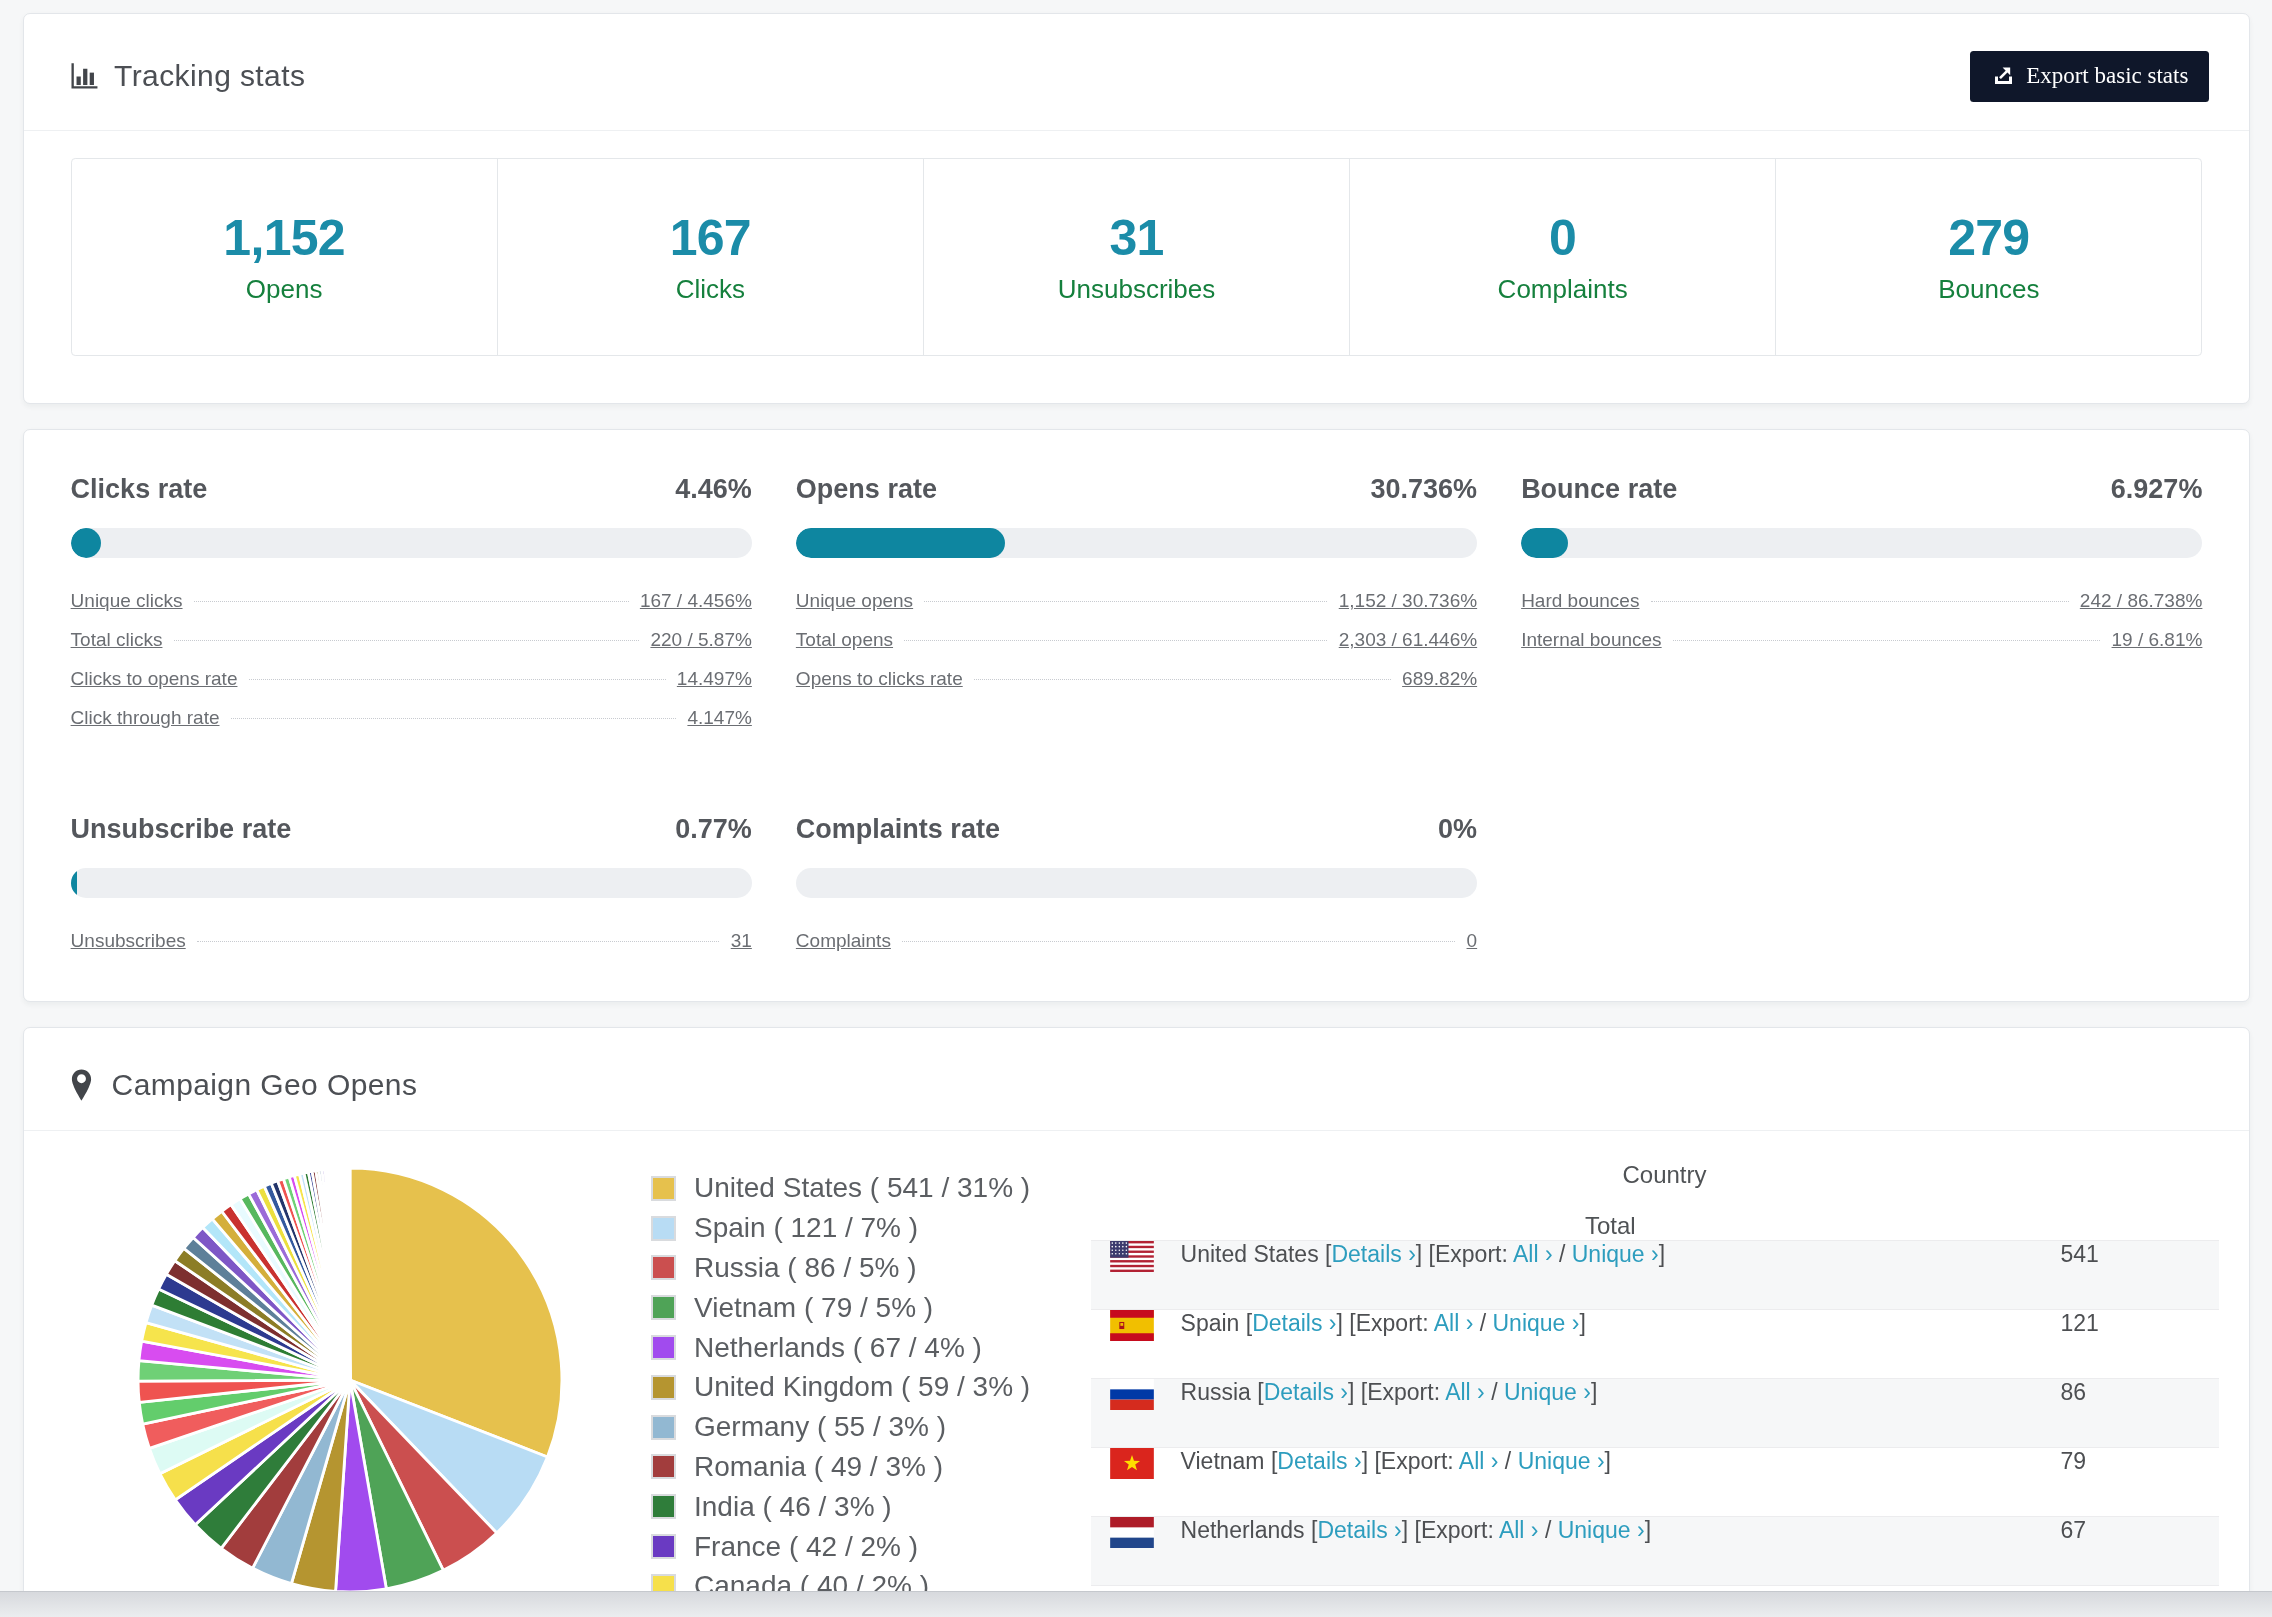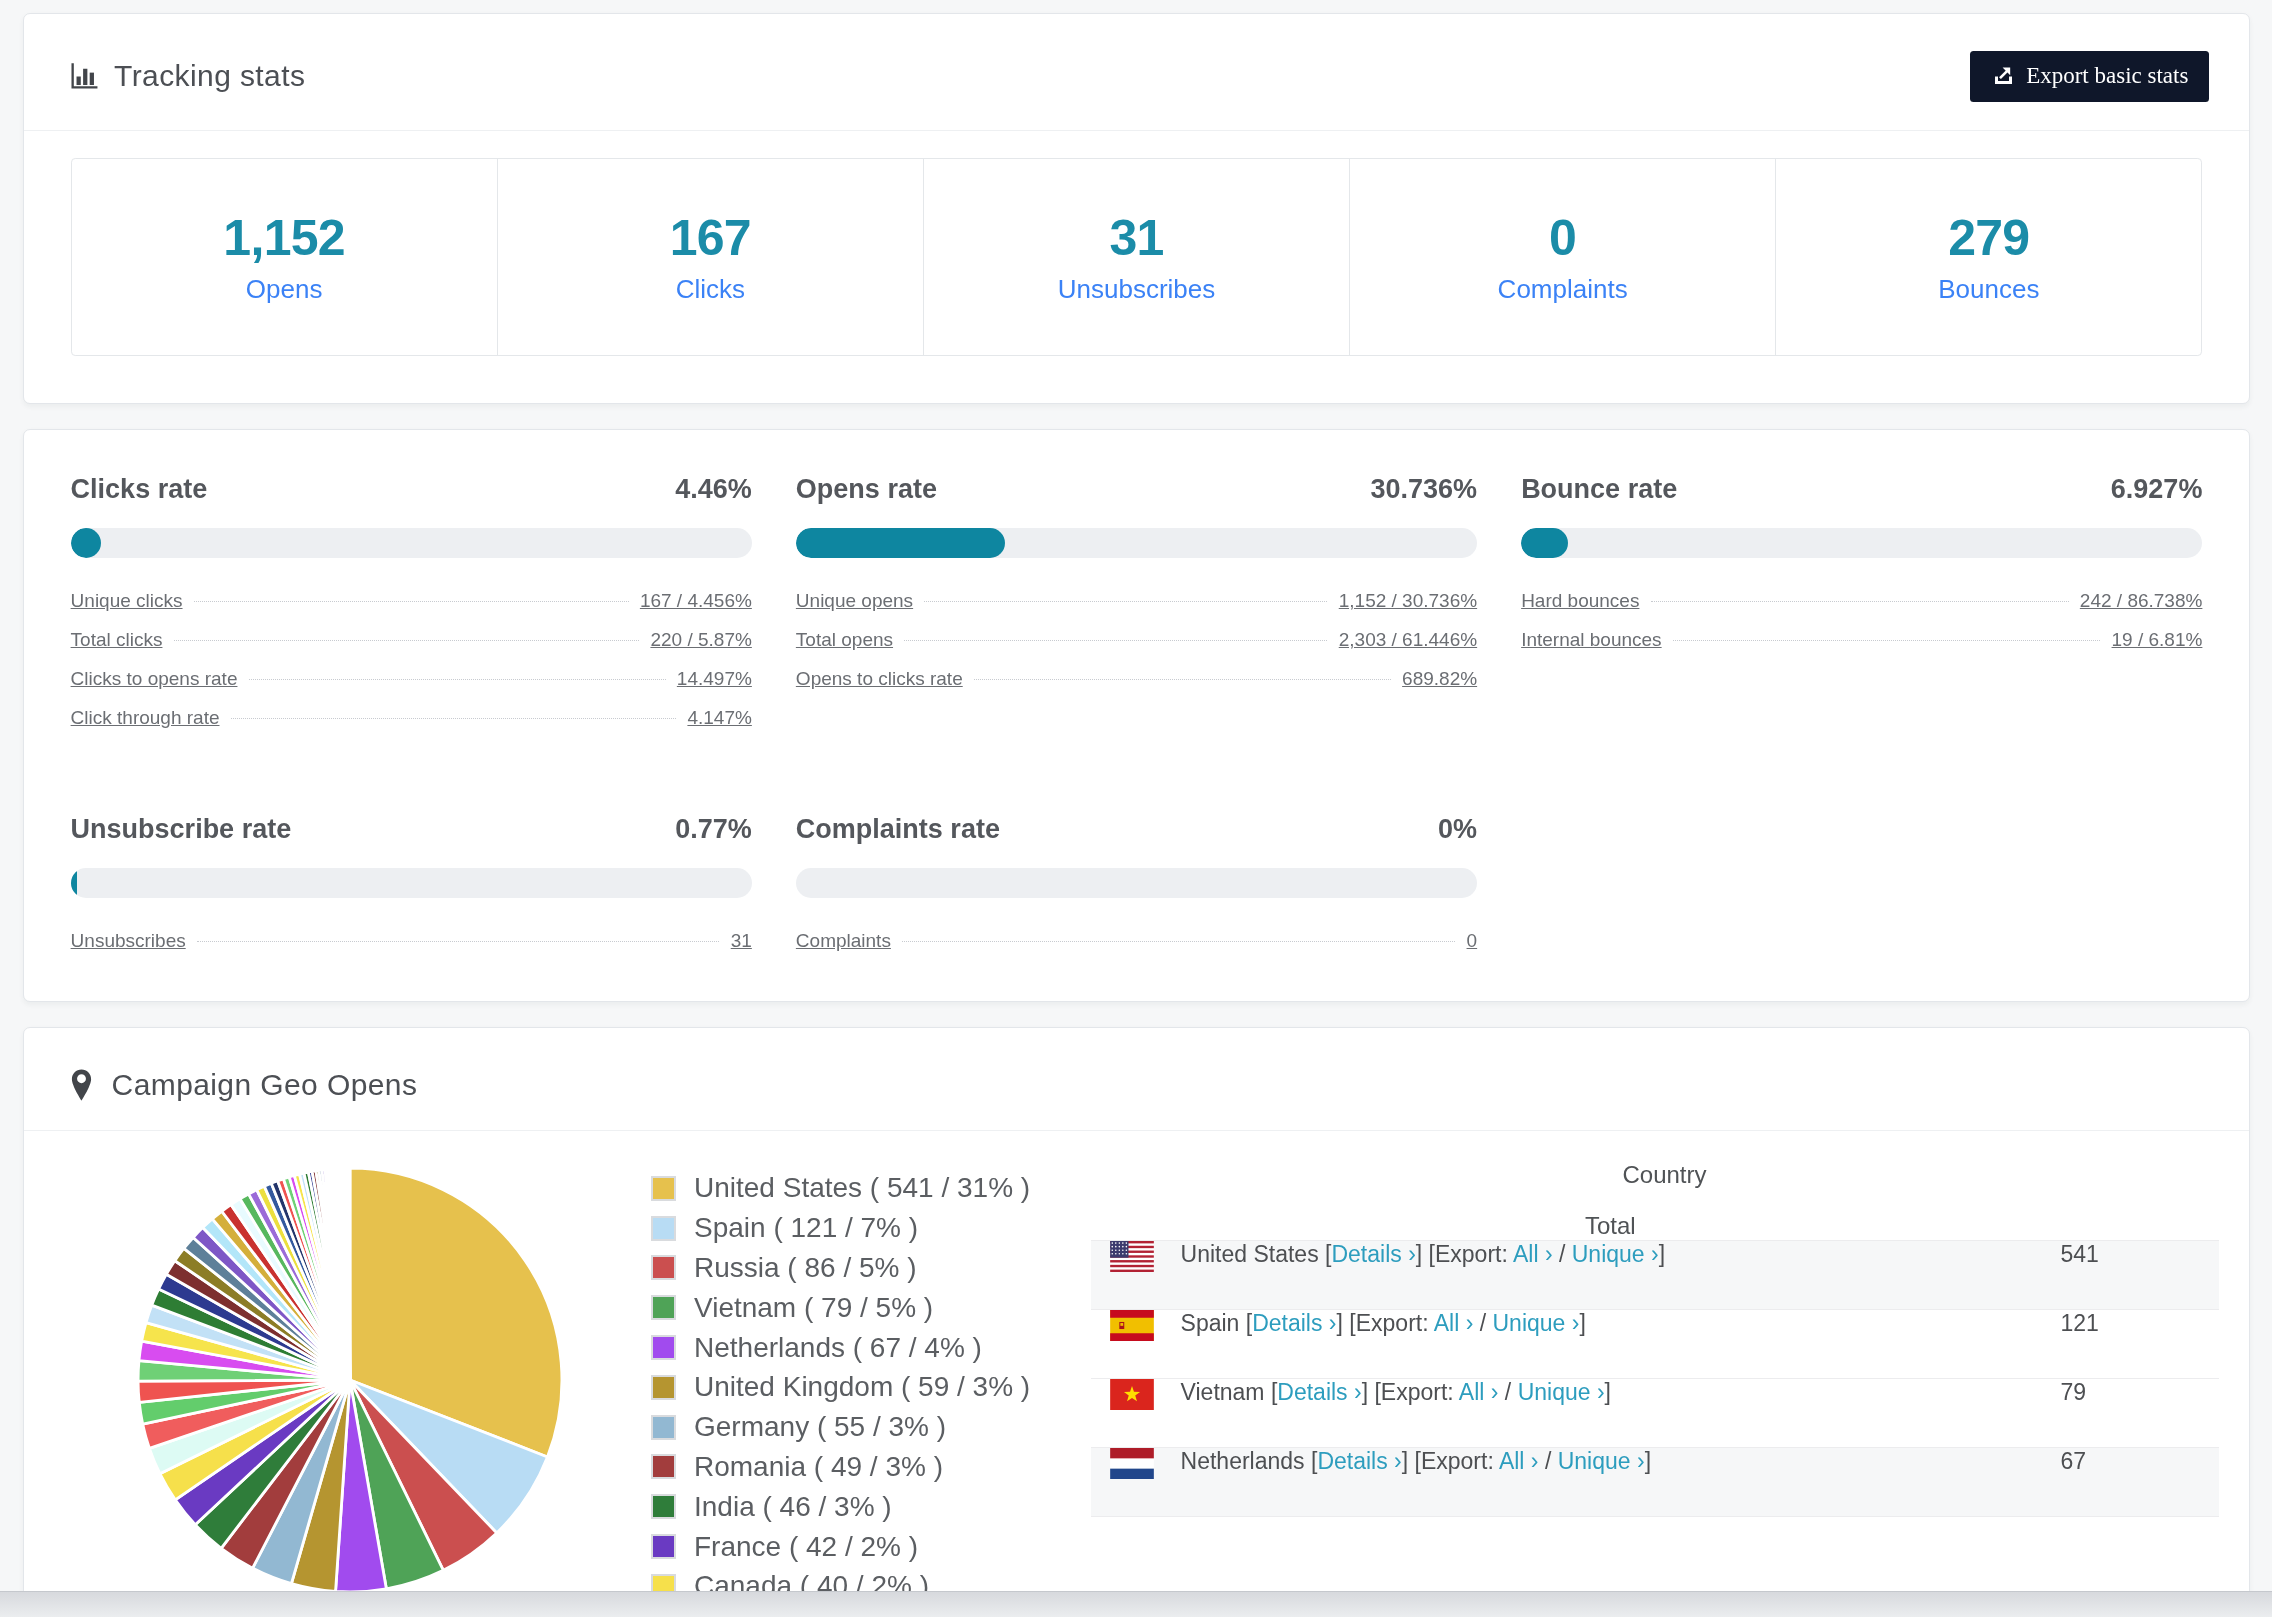--- a/index.html
+++ b/index.html
@@ -30,21 +30,21 @@
   .stats-wrap{padding:27px 47px 47px 47px;}
   .stats-box{
     display:flex;border:1.4px solid #e4e7ea;border-radius:4.2px;height:196px;
   }
   .stat-cell{
     flex:1;display:flex;flex-direction:column;align-items:center;justify-content:center;
     border-right:1.4px solid #e4e7ea;
   }
   .stat-cell:last-child{border-right:none;}
   .stat-value{font-size:50px;font-weight:700;color:#1b8ca8;letter-spacing:-0.7px;}
-  .stat-label{font-size:26px;color:#3b82f6;margin-top:7px;}
+  .stat-label{font-size:26px;color:#15803d;margin-top:7px;}
   
   .rates-card{margin-top:25.4px;padding:44px 47px 49px 47px;}
   .rates-grid{display:grid;grid-template-columns:1fr 1fr 1fr;column-gap:44px;row-gap:85px;}
   .rate-head{display:flex;justify-content:space-between;align-items:baseline;}
   .rate-title{font-size:27px;font-weight:700;color:#54575c;}
   .rate-value{font-size:27px;font-weight:700;color:#54575c;}
   .bar{margin-top:22.6px;height:30px;border-radius:15px;background:#edeff2;overflow:hidden;position:relative;}
   .bar-fill{height:100%;background:#0e86a0;border-radius:15px;}
   .rate-rows{margin-top:32px;}
   .detail-row{display:flex;align-items:baseline;font-size:19px;color:#6b6e73;margin-bottom:17px;text-decoration:underline;}
@@ -427,20 +427,31 @@
                   <rect width="62" height="44" fill="#f1bf00"></rect>
                   <rect width="62" height="11" fill="#c60b1e"></rect>
                   <rect y="33" width="62" height="11" fill="#c60b1e"></rect>
                   <rect x="13" y="17" width="7" height="10" fill="#ad1519"></rect>
                   <rect x="14.5" y="18.5" width="4" height="4" fill="#f1bf00"></rect>
                 </svg>
               </span>
               <span class="cell-country"><span>Spain</span><span class="br"> [</span><a class="tlink">Details ›</a><span class="br">] [</span><span class="br">Export: </span><a class="tlink">All ›</a><span class="br"> / </span><a class="tlink">Unique ›</a><span class="br">]</span></span>
               <span class="cell-total">121</span>
             </div>
+            <div class="t-row stripe">
+              <span class="flag">
+                <svg width="44" height="31" viewBox="0 0 62 44">
+                  <rect width="62" height="44" fill="#fff"></rect>
+                  <rect y="14.7" width="62" height="14.6" fill="#0039a6"></rect>
+                  <rect y="29.3" width="62" height="14.7" fill="#d52b1e"></rect>
+                </svg>
+              </span>
+              <span class="cell-country"><span>Russia</span><span class="br"> [</span><a class="tlink">Details ›</a><span class="br">] [</span><span class="br">Export: </span><a class="tlink">All ›</a><span class="br"> / </span><a class="tlink">Unique ›</a><span class="br">]</span></span>
+              <span class="cell-total">86</span>
+            </div>
             <div class="t-row">
               <span class="flag">
                 <svg width="44" height="31" viewBox="0 0 62 44">
                   <rect width="62" height="44" fill="#da251d"></rect>
                   <polygon fill="#ffde00" points="31,10 33.8,18.1 42.4,18.3 35.6,23.5 38.05,31.7 31,26.8 23.9,31.7 26.4,23.5 19.6,18.3 28.2,18.1"></polygon>
                 </svg>
               </span>
               <span class="cell-country"><span>Vietnam</span><span class="br"> [</span><a class="tlink">Details ›</a><span class="br">] [</span><span class="br">Export: </span><a class="tlink">All ›</a><span class="br"> / </span><a class="tlink">Unique ›</a><span class="br">]</span></span>
               <span class="cell-total">79</span>
             </div>

